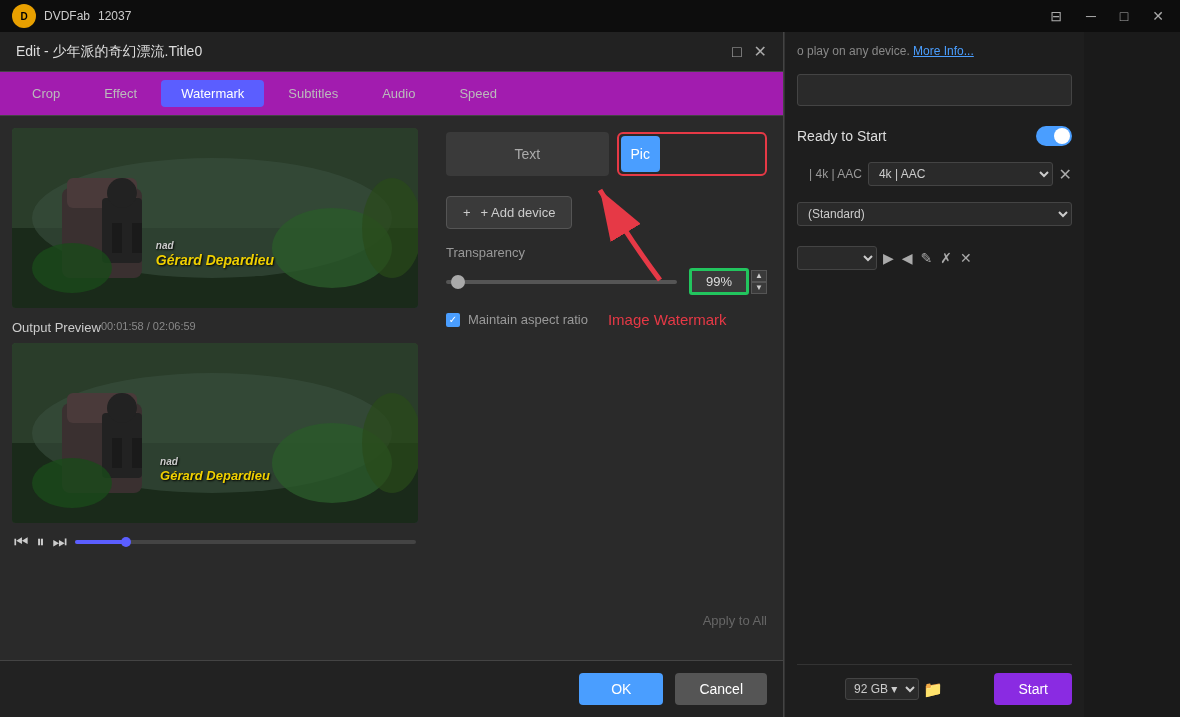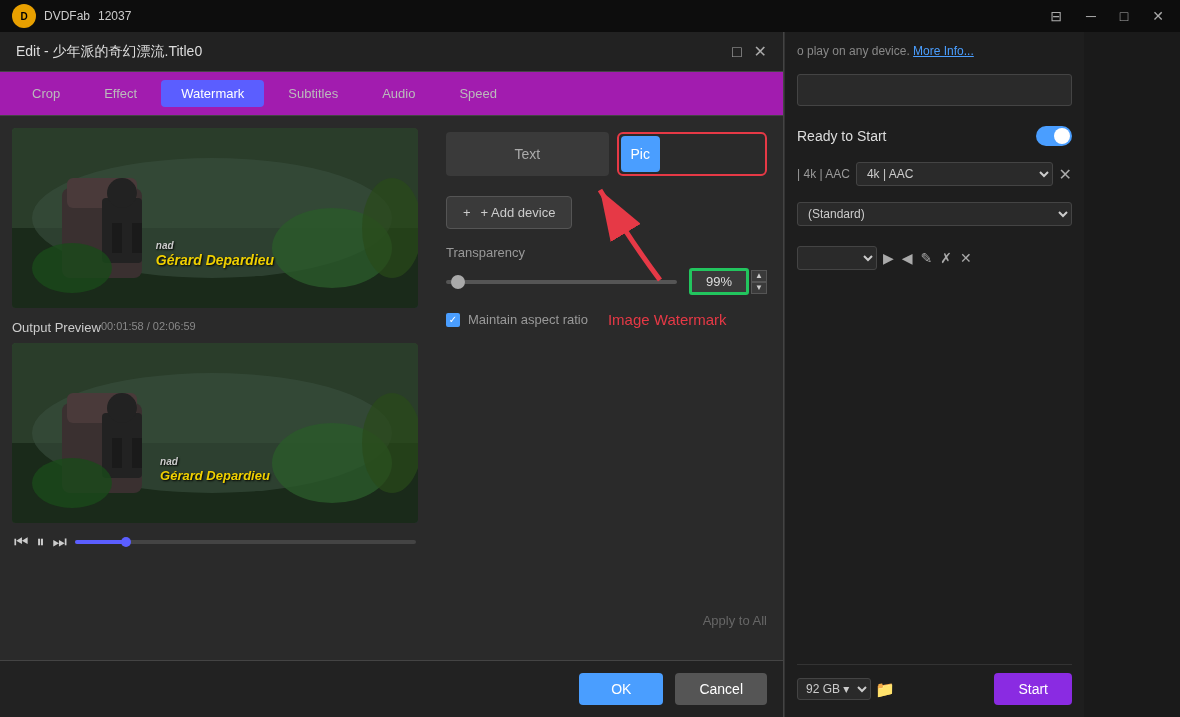--- a/index.html
+++ b/index.html
@@ -471,20 +471,21 @@
     }
 
     .right-select-row {
       display: flex;
       align-items: center;
       gap: 6px;
     }
     .right-select-label {
       font-size: 12px;
       color: #999;
+      margin-left: 12px;
     }
     .right-select {
       background: #2a2a2a;
       border: 1px solid #444;
       border-radius: 3px;
       color: #ccc;
       padding: 3px 6px;
       font-size: 12px;
       flex: 1;
     }
@@ -540,20 +541,21 @@
       display: flex;
       align-items: center;
       justify-content: space-between;
       padding-top: 8px;
       border-top: 1px solid #333;
     }
     .storage-info {
       display: flex;
       align-items: center;
       gap: 4px;
+      margin-left: 48px;
     }
     .storage-select {
       background: #2a2a2a;
       border: 1px solid #444;
       border-radius: 3px;
       color: #ccc;
       padding: 2px 4px;
       font-size: 12px;
     }
     .folder-btn {

